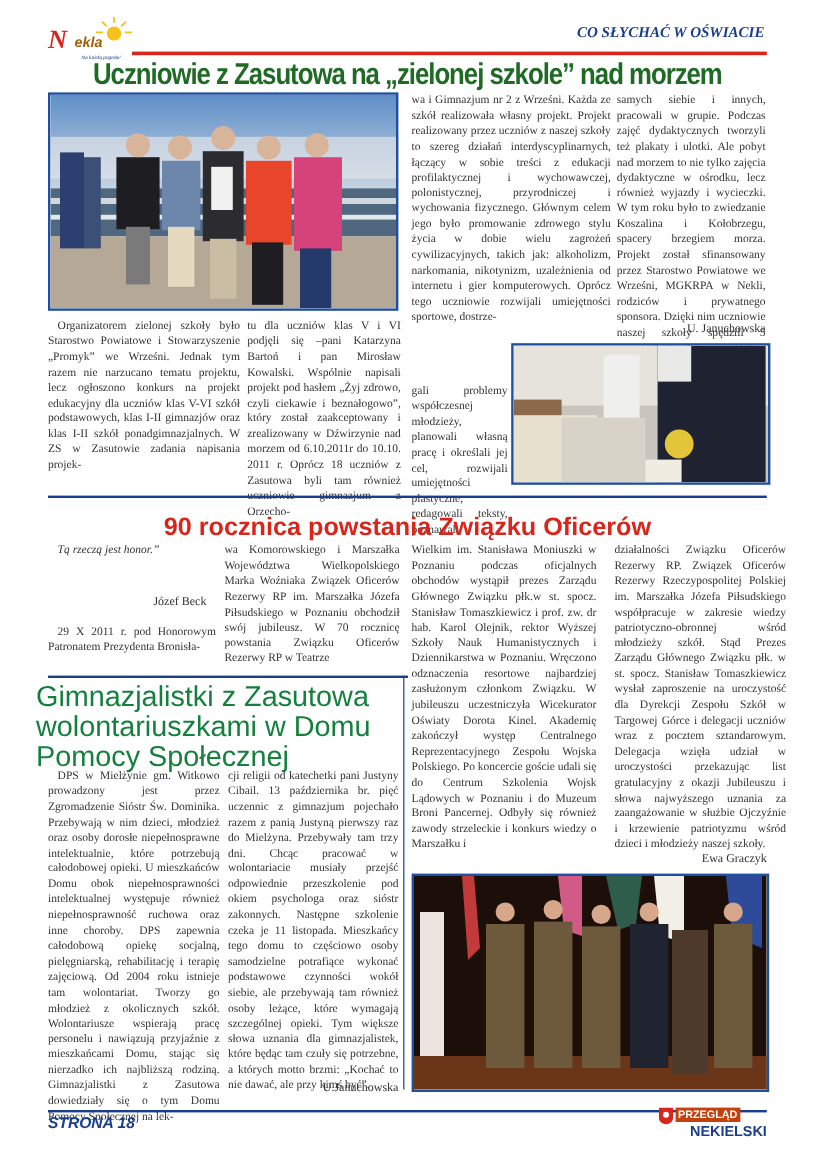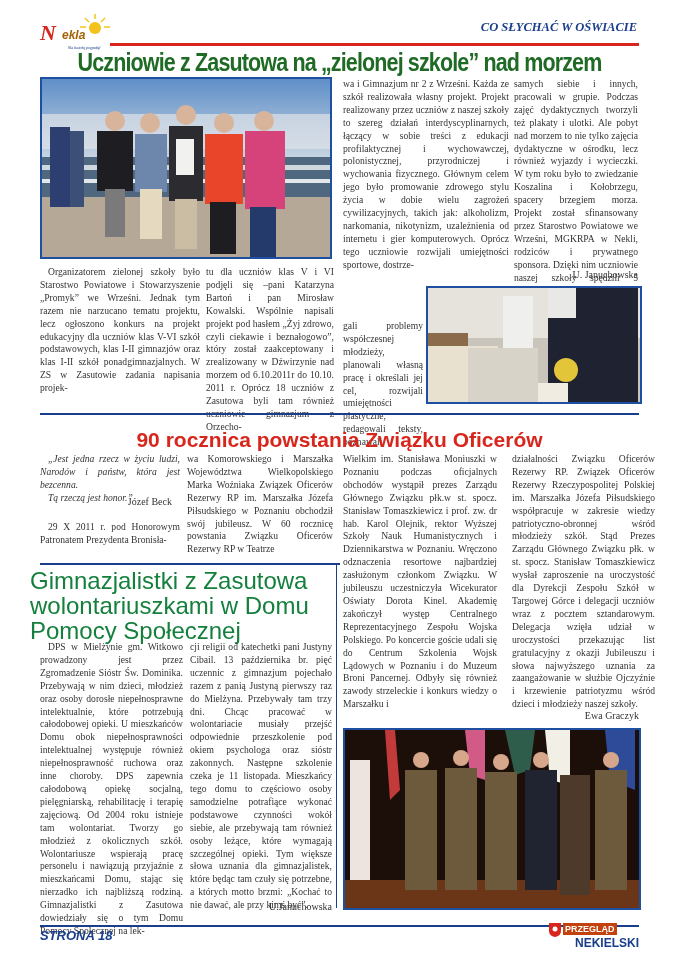--- a/index.html
+++ b/index.html
@@ -115,29 +115,28 @@
     <rect x="100" y="95" width="40" height="19" fill="#f1ece2"></rect>
     <rect x="40" y="60" width="70" height="54" fill="#d7d3c8"></rect>
   </svg>
 </div>
 
 <div class="abs rule" style="left:40px;right:40px;top:413px;"></div>
 
 <div id="t2" class="abs">90 rocznica powstania Związku Oficerów</div>
 
 <div class="abs txt" style="left:40px;top:453px;width:140px;font-style:italic;">
-  <p>„Jest jedna rzecz w życiu ludzi, Narodów i państw, która jest bezcenna.</p>
   <p>Tą rzeczą jest honor.”</p>
 </div>
 <div class="abs sig" style="left:40px;top:496px;width:132px;">Józef Beck</div>
 <div class="abs txt" style="left:40px;top:521px;width:140px;">
     <p>29 X 2011 r. pod Honorowym Patronatem Prezydenta Bronisła-</p>
   </div>
 <div class="abs txt" style="left:187px;top:453px;width:146px;">
-    <p style="text-indent:0">wa Komorowskiego i Marszałka Województwa Wielkopolskiego Marka Woźniaka Związek Oficerów Rezerwy RP im. Marszałka Józefa Piłsudskiego w Poznaniu obchodził swój jubileusz. W 60 rocznicę powstania Związku Oficerów Rezerwy RP w Teatrze</p>
+    <p style="text-indent:0">wa Komorowskiego i Marszałka Województwa Wielkopolskiego Marka Woźniaka Związek Oficerów Rezerwy RP im. Marszałka Józefa Piłsudskiego w Poznaniu obchodził swój jubileusz. W 70 rocznicę powstania Związku Oficerów Rezerwy RP w Teatrze</p>
   </div>
 <div class="abs txt" style="left:343px;top:453px;width:154px;">
     <p style="text-indent:0">Wielkim im. Stanisława Moniuszki w Poznaniu podczas oficjalnych obchodów wystąpił prezes Zarządu Głównego Związku płk.w st. spocz. Stanisław Tomaszkiewicz i prof. zw. dr hab. Karol Olejnik, rektor Wyższej Szkoły Nauk Humanistycznych i Dziennikarstwa w Poznaniu. Wręczono odznaczenia resortowe najbardziej zasłużonym członkom Związku. W jubileuszu uczestniczyła Wicekurator Oświaty Dorota Kinel. Akademię zakończył występ Centralnego Reprezentacyjnego Zespołu Wojska Polskiego. Po koncercie goście udali się do Centrum Szkolenia Wojsk Lądowych w Poznaniu i do Muzeum Broni Pancernej. Odbyły się również zawody strzeleckie i konkurs wiedzy o Marszałku i</p>
   </div>
 <div class="abs txt" style="left:512px;top:453px;width:143px;">
     <p style="text-indent:0">działalności Związku Oficerów Rezerwy RP. Związek Oficerów Rezerwy Rzeczypospolitej Polskiej im. Marszałka Józefa Piłsudskiego współpracuje w zakresie wiedzy patriotyczno-obronnej wśród młodzieży szkół. Stąd Prezes Zarządu Głównego Związku płk. w st. spocz. Stanisław Tomaszkiewicz wysłał zaproszenie na uroczystość dla Dyrekcji Zespołu Szkół w Targowej Górce i delegacji uczniów wraz z pocztem sztandarowym. Delegacja wzięła udział w uroczystości przekazując list gratulacyjny z okazji Jubileuszu i słowa najwyższego uznania za zaangażowanie w służbie Ojczyźnie i krzewienie patriotyzmu wśród dzieci i młodzieży naszej szkoły.</p>
   </div>
 <div class="abs sig" style="left:496px;top:710px;width:143px;">Ewa Graczyk</div>
 
 <div class="abs photo" style="left:343px;top:728px;width:294px;height:178px;">

